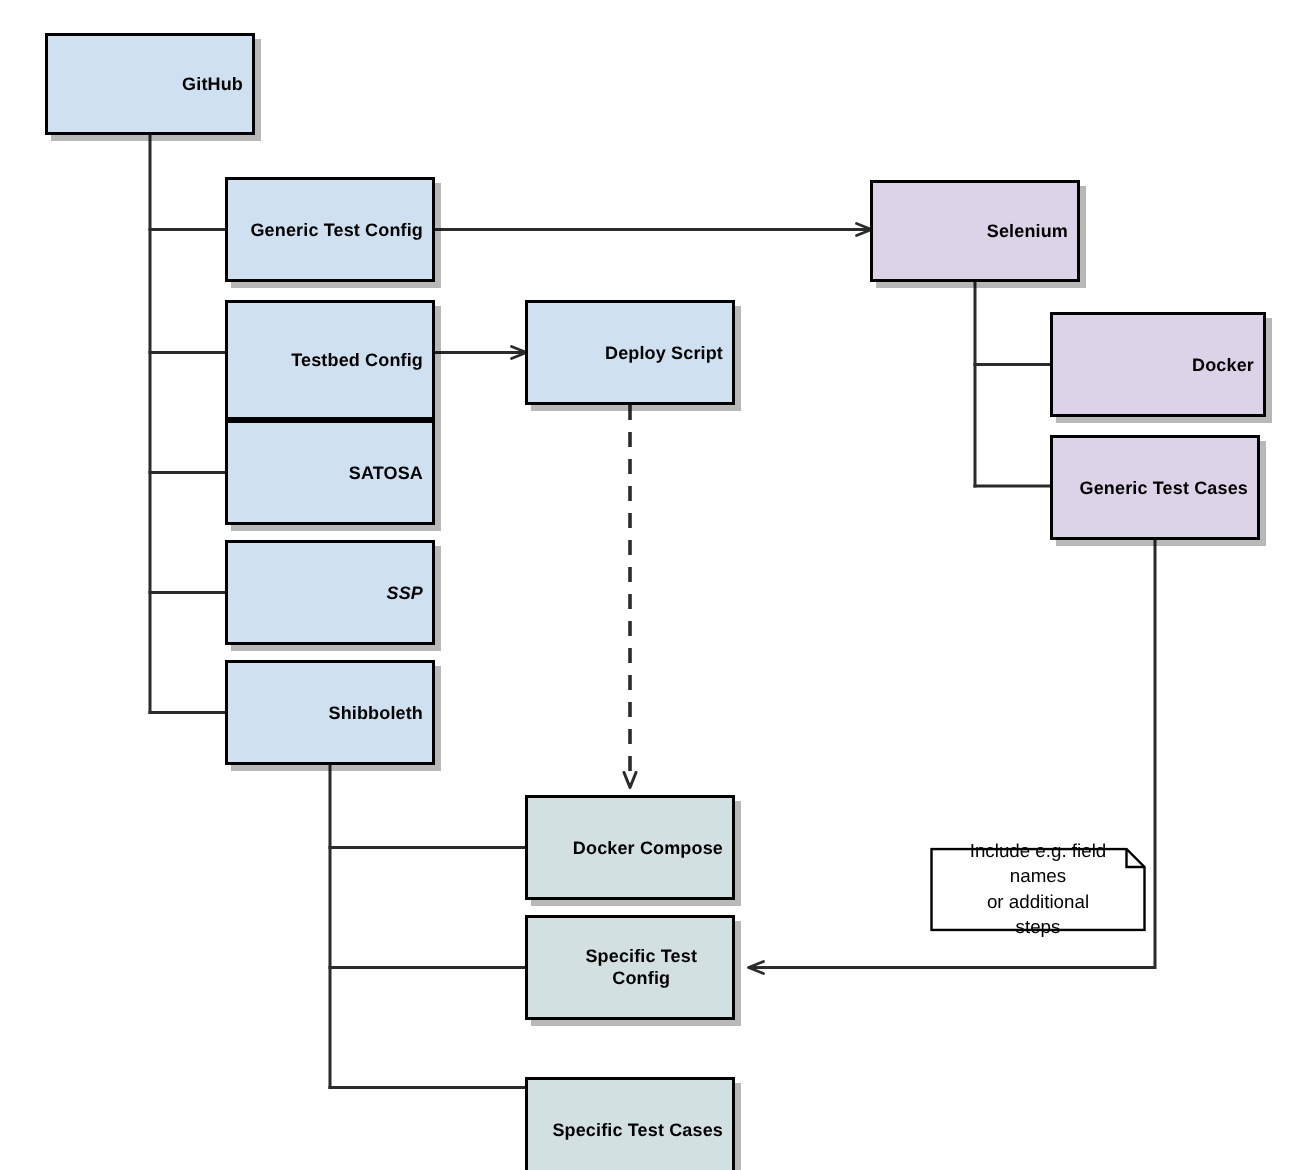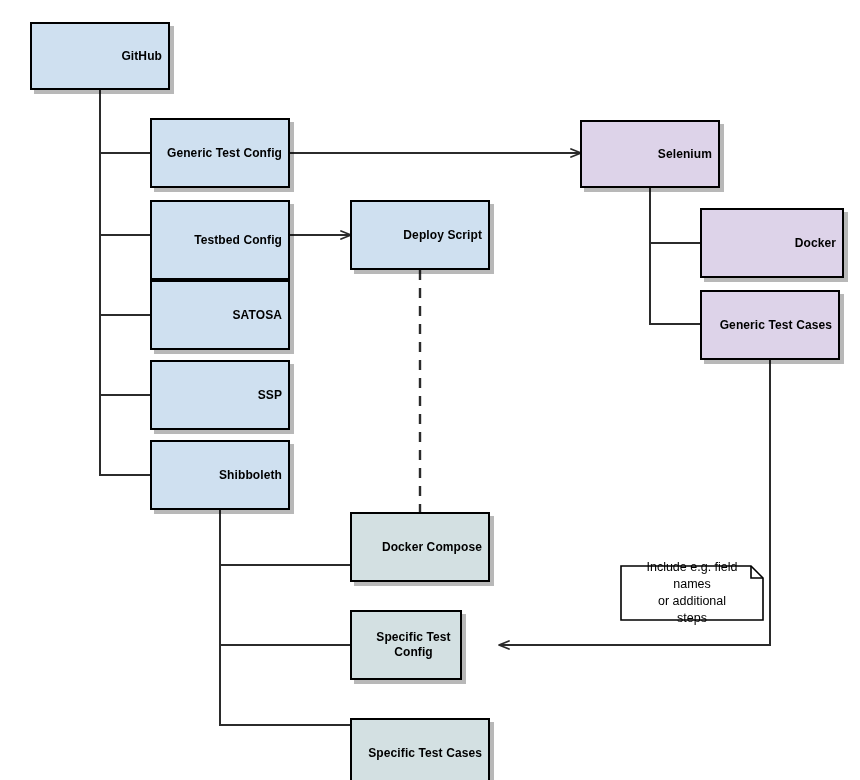--- a/index.html
+++ b/index.html
@@ -128,42 +128,42 @@
       </div>
       <div class="node fill-blue" style="left: 150px; top: 118px; width: 140px; height: 70px;">
         <span class="node-label">Generic Test Config</span>
       </div>
       <div class="node fill-blue" style="left: 150px; top: 200px; width: 140px; height: 80px;">
         <span class="node-label">Testbed Config</span>
       </div>
       <div class="node fill-blue" style="left: 150px; top: 280px; width: 140px; height: 70px; padding-left: 42px;">
         <span class="node-label">SATOSA</span>
       </div>
-      <div class="node fill-blue" style="left: 150px; top: 360px; width: 140px; height: 70px;">
+      <div class="node fill-blue" style="left: 150px; top: 360px; width: 140px; height: 70px; font-style: italic;">
         <span class="node-label">SSP</span>
       </div>
       <div class="node fill-blue" style="left: 150px; top: 440px; width: 140px; height: 70px;">
         <span class="node-label">Shibboleth</span>
       </div>
       <div class="node fill-blue" style="left: 350px; top: 200px; width: 140px; height: 70px;">
         <span class="node-label">Deploy Script</span>
       </div>
       <div class="node fill-purple" style="left: 580px; top: 120px; width: 140px; height: 68px;">
         <span class="node-label">Selenium</span>
       </div>
       <div class="node fill-purple" style="left: 700px; top: 208px; width: 144px; height: 70px;">
         <span class="node-label">Docker</span>
       </div>
       <div class="node fill-purple" style="left: 700px; top: 290px; width: 140px; height: 70px;">
         <span class="node-label">Generic Test Cases</span>
       </div>
-      <div class="node fill-teal" style="left: 350px; top: 512px; width: 140px; height: 70px;">
+      <div class="node fill-teal" style="left: 350px; top: 530px; width: 140px; height: 70px;">
         <span class="node-label">Docker Compose</span>
       </div>
-      <div class="node fill-teal" style="left: 350px; top: 610px; width: 112px; height: 70px; padding-left: 15px;">
+      <div class="node fill-teal" style="left: 350px; top: 610px; width: 140px; height: 70px; padding-left: 15px;">
         <span class="node-label">Specific Test Config</span>
       </div>
       <div class="node fill-teal" style="left: 350px; top: 690px; width: 140px; height: 70px; margin-top: 28px;">
         <span class="node-label">Specific Test Cases</span>
       </div>
     </div>
 
   <div class="note" id="note" style="left: 620px; top: 565px; width: 144px; height: 56px;">
     <svg class="note-svg" viewBox="0 0 144 56" preserveAspectRatio="none" xmlns="http://www.w3.org/2000/svg">
       <path d="M1,1 L131,1 L143,13 L143,55 L1,55 Z" fill="#ffffff" stroke="#000000" stroke-width="1.6"></path>

